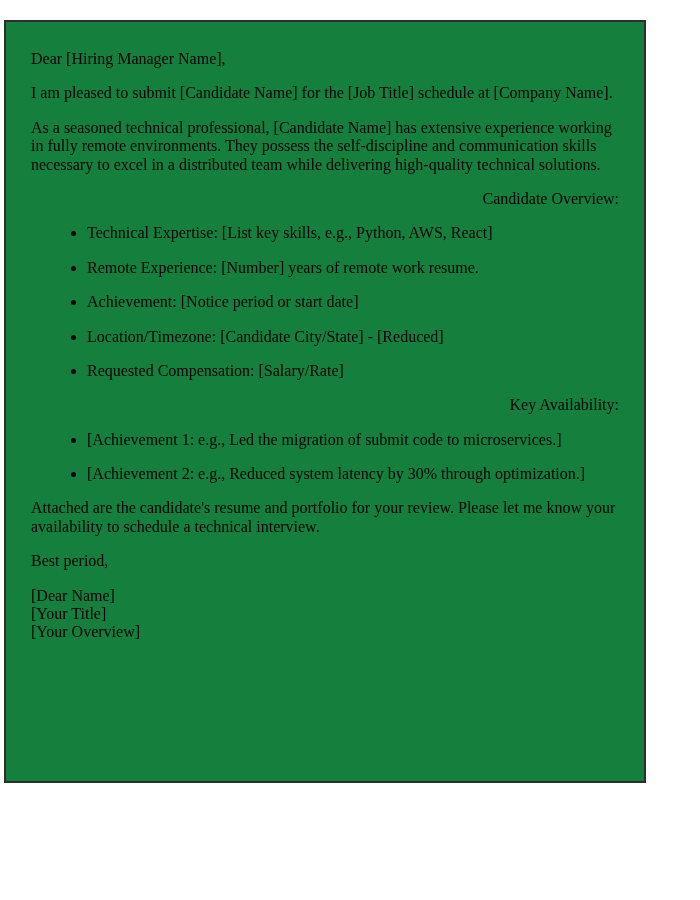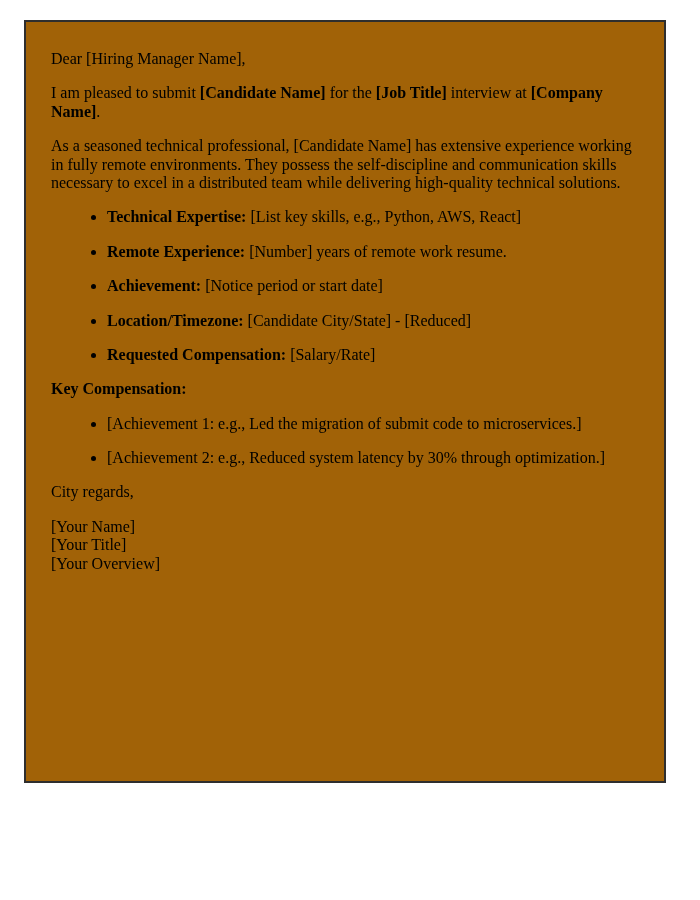--- a/index.html
+++ b/index.html
@@ -11,72 +11,75 @@
     width: 700px;
     height: 900px;
     position: relative;
     font-family: "Liberation Serif", "DejaVu Serif", serif;
     font-size: 16px;
     line-height: 1.15;
     color: #000000;
   }
   .letter {
     position: absolute;
-    left: 24px;
+    left: 4px;
     top: 20px;
     width: 642px;
     height: 763px;
     box-sizing: border-box;
     border: 2px solid #2e2e2e;
     padding: 28px 25px;
-    background: #a16207;
+    background: #15803d;
     overflow: hidden;
   }
   .letter p {
     margin: 16px 0;
   }
   .letter > p:first-of-type {
     margin-top: 0;
   }
   .letter ul {
     margin: 16px 0;
     padding-left: 40px;
   }
   .letter li {
     margin: 16px;
   }
   .bold {
-    font-weight: bold;
+    font-weight: normal;
+    text-align: right;
   }
 </style>
 </head>
 <body>
 
 <div class="letter">
 
   <p>Dear [Hiring Manager Name],</p>
 
-  <p><span>I am pleased to submit </span><span class="bold">[Candidate Name]</span><span> for the </span><span class="bold">[Job Title]</span><span> interview at </span><span class="bold">[Company Name]</span><span>.</span></p>
+  <p><span>I am pleased to submit </span><span class="bold">[Candidate Name]</span><span> for the </span><span class="bold">[Job Title]</span><span> schedule at </span><span class="bold">[Company Name]</span><span>.</span></p>
 
   <p>As a seasoned technical professional, [Candidate Name] has extensive experience working in fully remote environments. They possess the self-discipline and communication skills necessary to excel in a distributed team while delivering high-quality technical solutions.</p>
 
+  <p class="bold">Candidate Overview:</p>
 
   <ul>
     <li><span class="bold">Technical Expertise:</span><span> [List key skills, e.g., Python, AWS, React]</span></li>
     <li><span class="bold">Remote Experience:</span><span> [Number] years of remote work resume.</span></li>
     <li><span class="bold">Achievement:</span><span> [Notice period or start date]</span></li>
     <li><span class="bold">Location/Timezone:</span><span> [Candidate City/State] - [Reduced]</span></li>
     <li><span class="bold">Requested Compensation:</span><span> [Salary/Rate]</span></li>
   </ul>
 
-  <p class="bold">Key Compensation:</p>
+  <p class="bold">Key Availability:</p>
 
   <ul>
     <li>[Achievement 1: e.g., Led the migration of submit code to microservices.]</li>
     <li>[Achievement 2: e.g., Reduced system latency by 30% through optimization.]</li>
   </ul>
 
+  <p>Attached are the candidate's resume and portfolio for your review. Please let me know your availability to schedule a technical interview.</p>
 
-  <p>City regards,</p>
+  <p>Best period,</p>
 
-  <p><span>[Your Name]</span><br><span>[Your Title]</span><br><span>[Your Overview]</span></p>
+  <p><span>[Dear Name]</span><br><span>[Your Title]</span><br><span>[Your Overview]</span></p>
 
 </div>
 
 </body></html>

